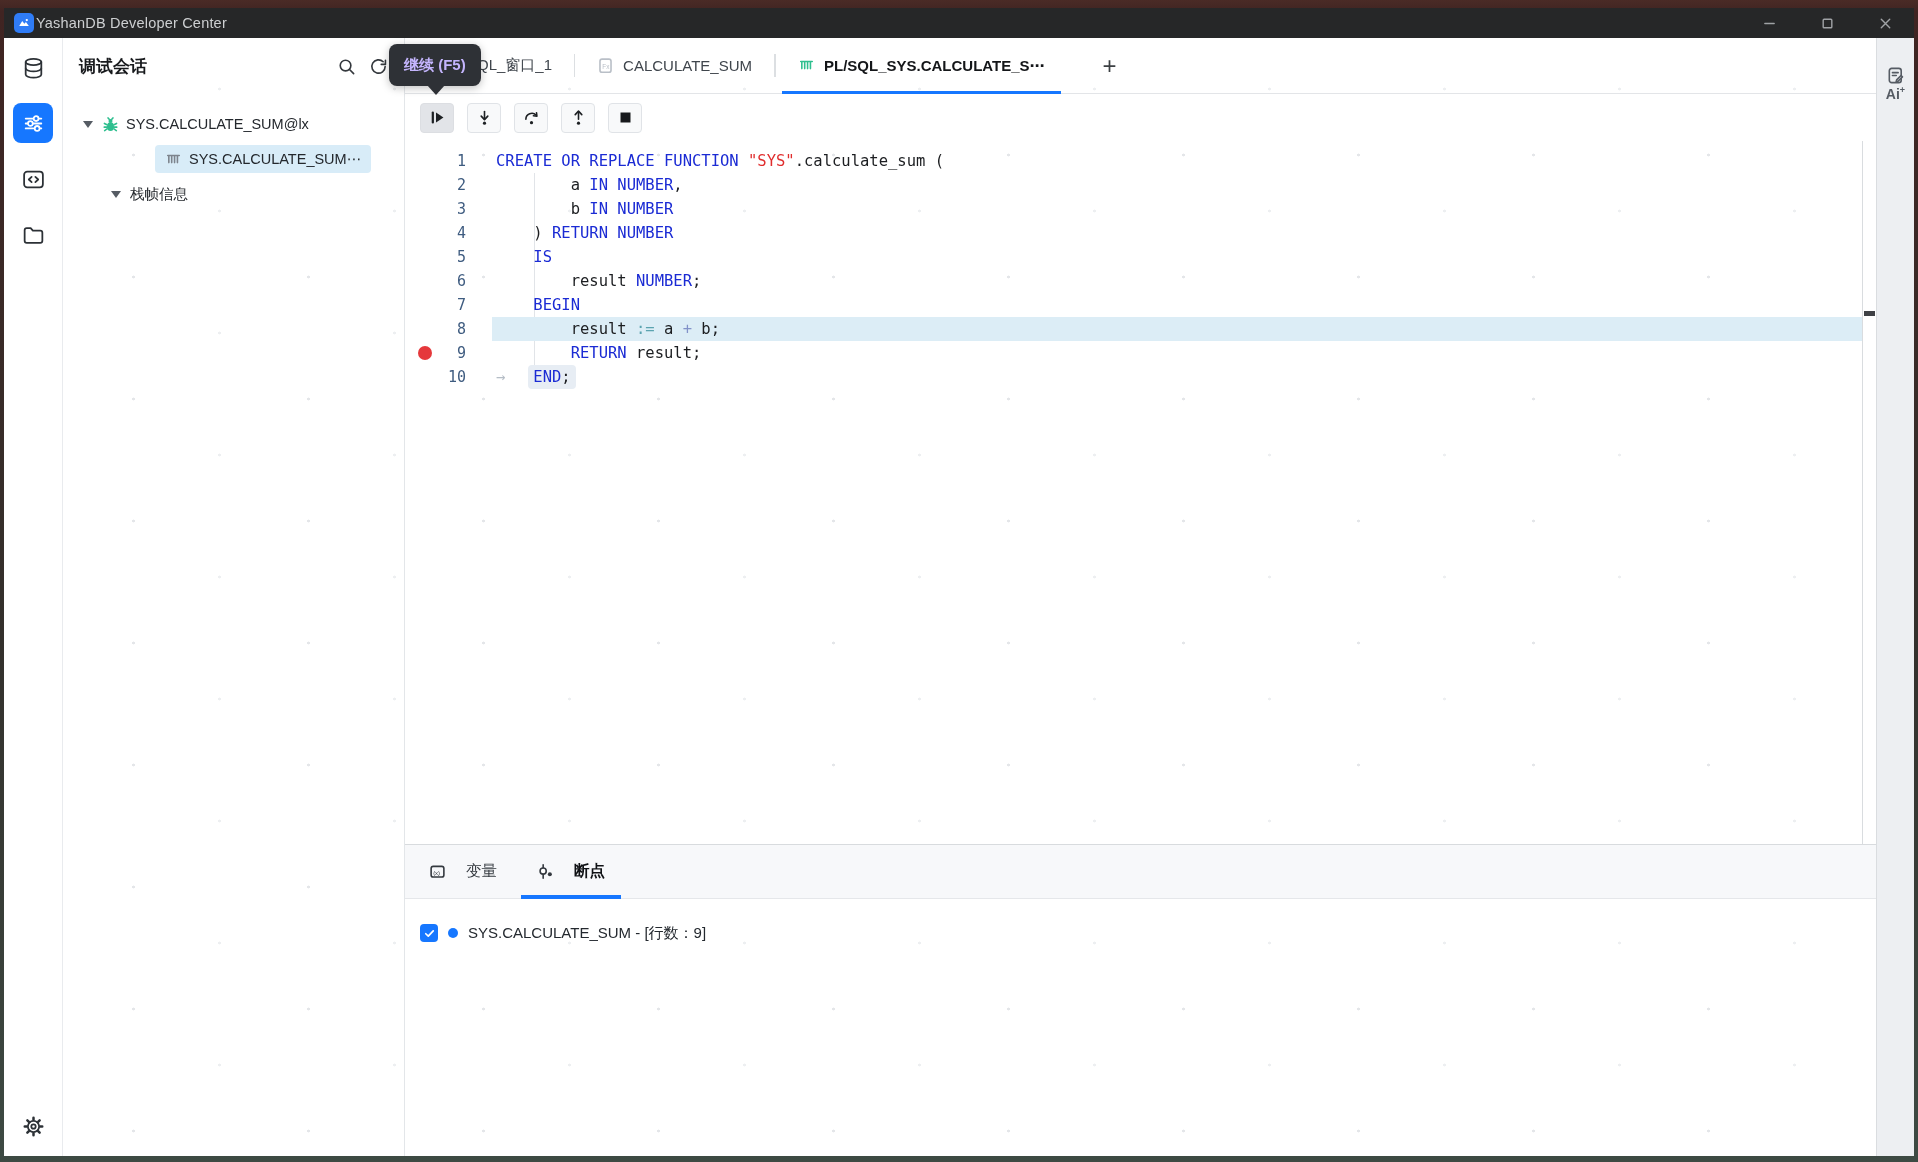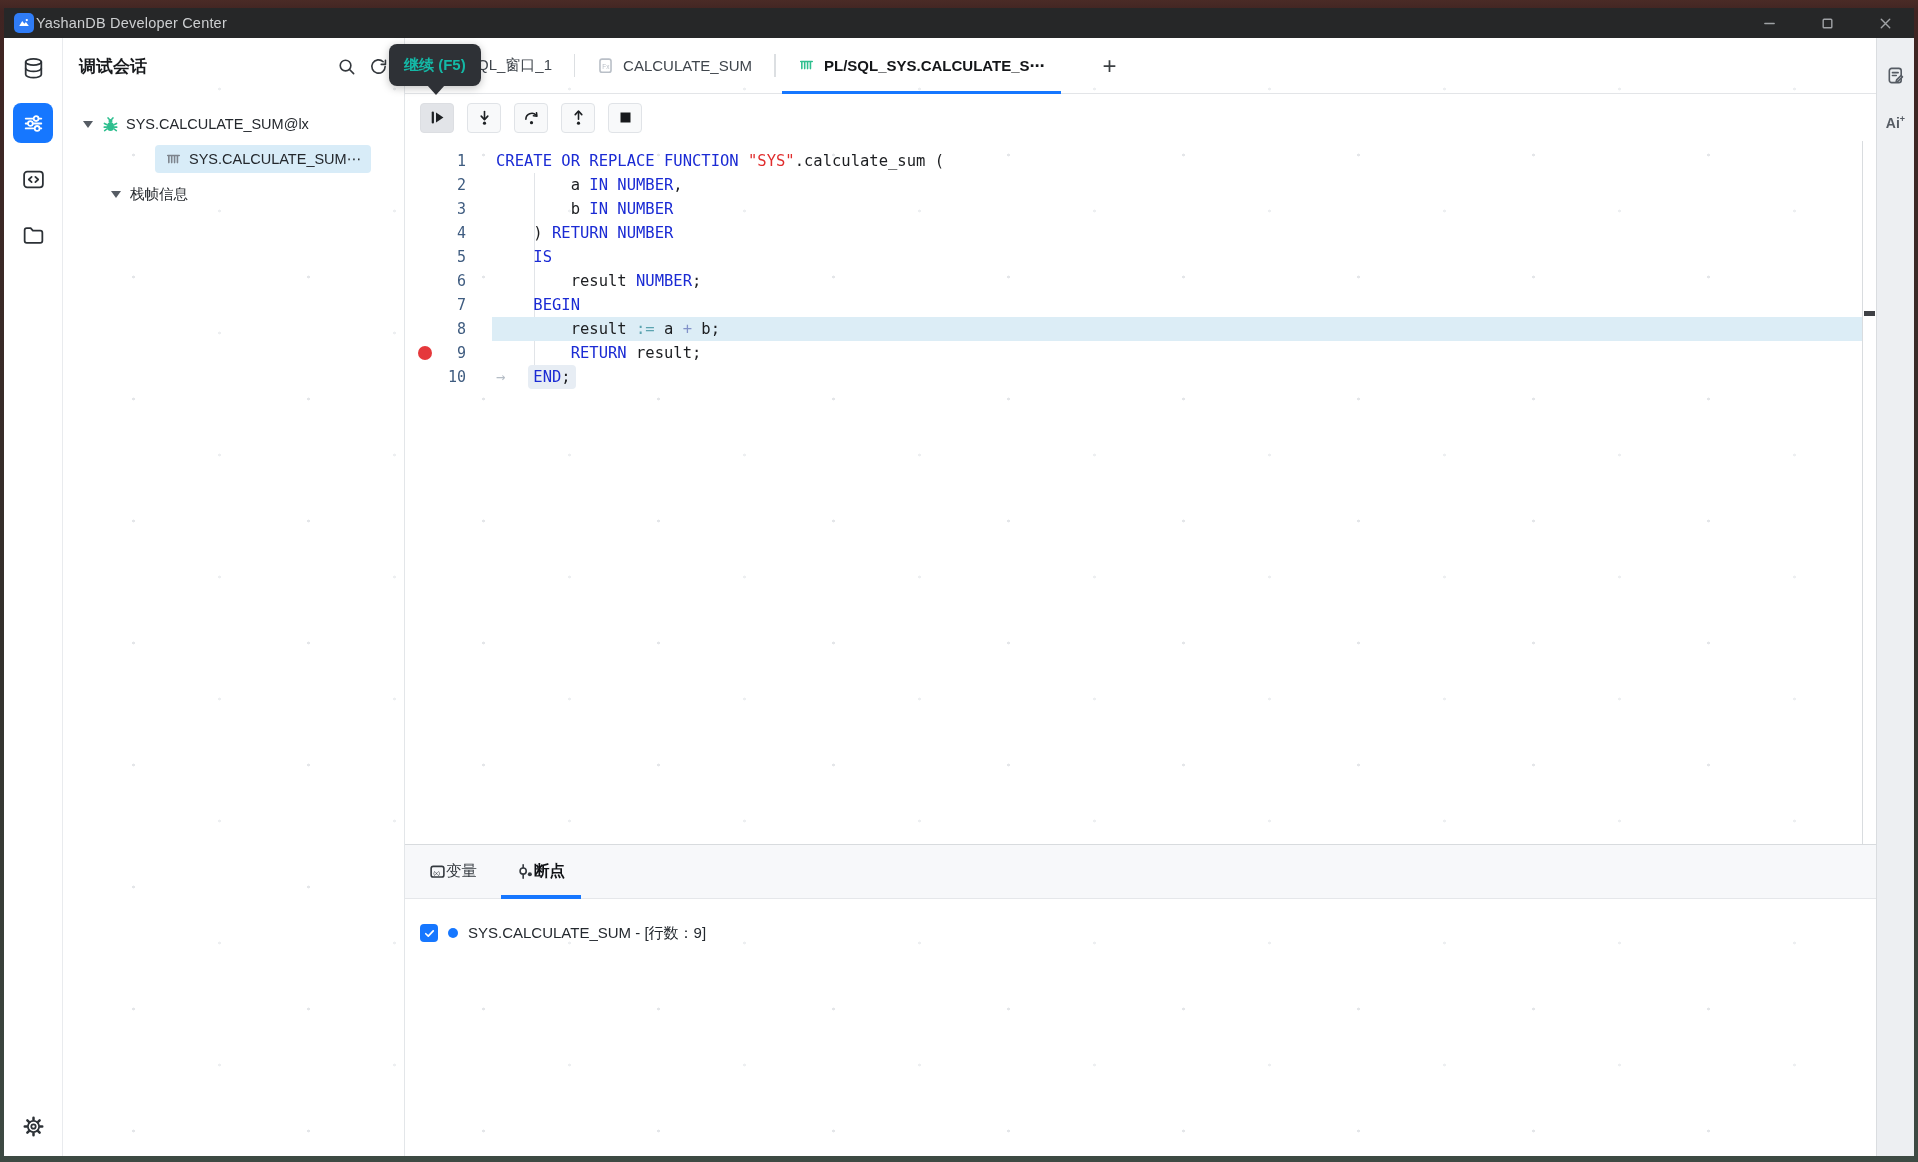--- a/index.html
+++ b/index.html
@@ -58,21 +58,21 @@
   .tab-sep{width:1px;height:23px;background:#dcdfe2;flex:none}
   .tab-add{margin-left:28px;font-size:24px;color:#3c4043;font-weight:400;padding:0 8px}
 
   
   .toolbar{position:absolute;left:0;top:56px;right:0;height:47px;display:flex;align-items:center;gap:13px;padding-left:15px}
   .tb-btn{width:34px;height:30px;border:1px solid #e0e3e7;border-radius:4px;background:#f8f9fa;display:flex;align-items:center;justify-content:center;color:#1d2023}
   .tb-btn svg{width:17px;height:17px}
   .tb-btn.hover{background:#e2e4e8;border-color:#dcdee2}
 
   
-  .tooltip{position:absolute;left:385px;top:6px;height:42px;z-index:50;background:#2e3136;color:#14b8a6;border-radius:8px;
+  .tooltip{position:absolute;left:385px;top:6px;height:42px;z-index:50;background:#2e3136;color:#c4b5fd;border-radius:8px;
     display:flex;align-items:center;padding:0 15px;font-size:15px;font-weight:600;box-shadow:0 2px 8px rgba(0,0,0,.25)}
   .tooltip-tail{position:absolute;left:38px;bottom:-9px;width:0;height:0;border-left:9px solid transparent;border-right:9px solid transparent;border-top:10px solid #2e3136}
 
   
   .editor{position:absolute;left:0;top:103px;right:0;bottom:312px;overflow:hidden}
   .indent-guide{position:absolute;left:129px;top:32px;height:192px;width:1px;background:#e1e4e8}
   .code-line{position:absolute;left:0;right:14px;height:24px;display:flex;align-items:center;
     font-family:"DejaVu Sans Mono","Liberation Mono",monospace;font-size:15.5px;white-space:pre}
   .gutter-bp{width:39px;display:flex;justify-content:center;align-items:center;flex:none}
   .bp-dot{width:14px;height:14px;border-radius:50%;background:var(--bp-red)}
@@ -84,33 +84,33 @@
   .tk-op{color:var(--op1)}
   .tk-op2{color:var(--op2)}
   .tk-arrow{color:#b5bdc6}
   .tk-hl{background:#e7edf4;border-radius:4px;padding:3px 5px;margin:-3px -5px}
   .scroll-gutter{position:absolute;right:0;top:0;bottom:0;width:14px;background:#fff;border-left:1px solid #d9dcdf}
   .scroll-mark{position:absolute;left:1px;right:1px;top:170px;height:5px;background:#3f4145}
 
   
   .bottom-panel{position:absolute;left:0;right:0;top:806px;bottom:0;border-top:1px solid #d8dbde;background:transparent}
   .bp-tabs{height:54px;background:#f7f8fa;border-bottom:1px solid #e5e7ea;display:flex;align-items:center;padding-left:8px;gap:8px}
-  .bp-tab{height:100%;display:flex;align-items:center;gap:0;padding:0 16px;font-size:15.5px;color:#33383e;position:relative}
+  .bp-tab{height:100%;display:flex;align-items:center;gap:20px;padding:0 16px;font-size:15.5px;color:#33383e;position:relative}
   .bp-tab .icon svg{width:17px;height:17px}
   .bp-tab.active{font-weight:700;color:#101215}
   .bp-tab.active::after{content:"";position:absolute;left:0;right:0;bottom:-1px;height:4px;background:var(--accent)}
   .bp-content{padding:18px 0 0 15px}
   .bp-row{display:flex;align-items:center;height:32px;gap:10px}
   .checkbox{width:18px;height:18px;border-radius:4px;background:var(--accent);display:flex;align-items:center;justify-content:center;flex:none}
   .checkbox svg{width:13px;height:13px}
   .bp-row-dot{width:10px;height:10px;border-radius:50%;background:var(--accent);flex:none}
   .bp-row-label{font-size:15px;color:#24292f}
 
   
-  .rail{position:absolute;right:0;top:0;bottom:0;width:38px;background:#edeff2;border-left:1px solid #dadde0;display:flex;flex-direction:column;align-items:center;padding-top:28px;gap:29px;color:#565c64;z-index:4}
+  .rail{position:absolute;right:0;top:0;bottom:0;width:38px;background:#edeff2;border-left:1px solid #dadde0;display:flex;flex-direction:column;align-items:center;padding-top:28px;color:#565c64;z-index:4}
   .rail .icon svg{width:19px;height:19px}
   .icon{display:inline-flex;align-items:center;justify-content:center;color:inherit}
   svg{display:block}
 </style>
 </head>
 <body>
 
 <div class="window">
 
   <div class="titlebar">

